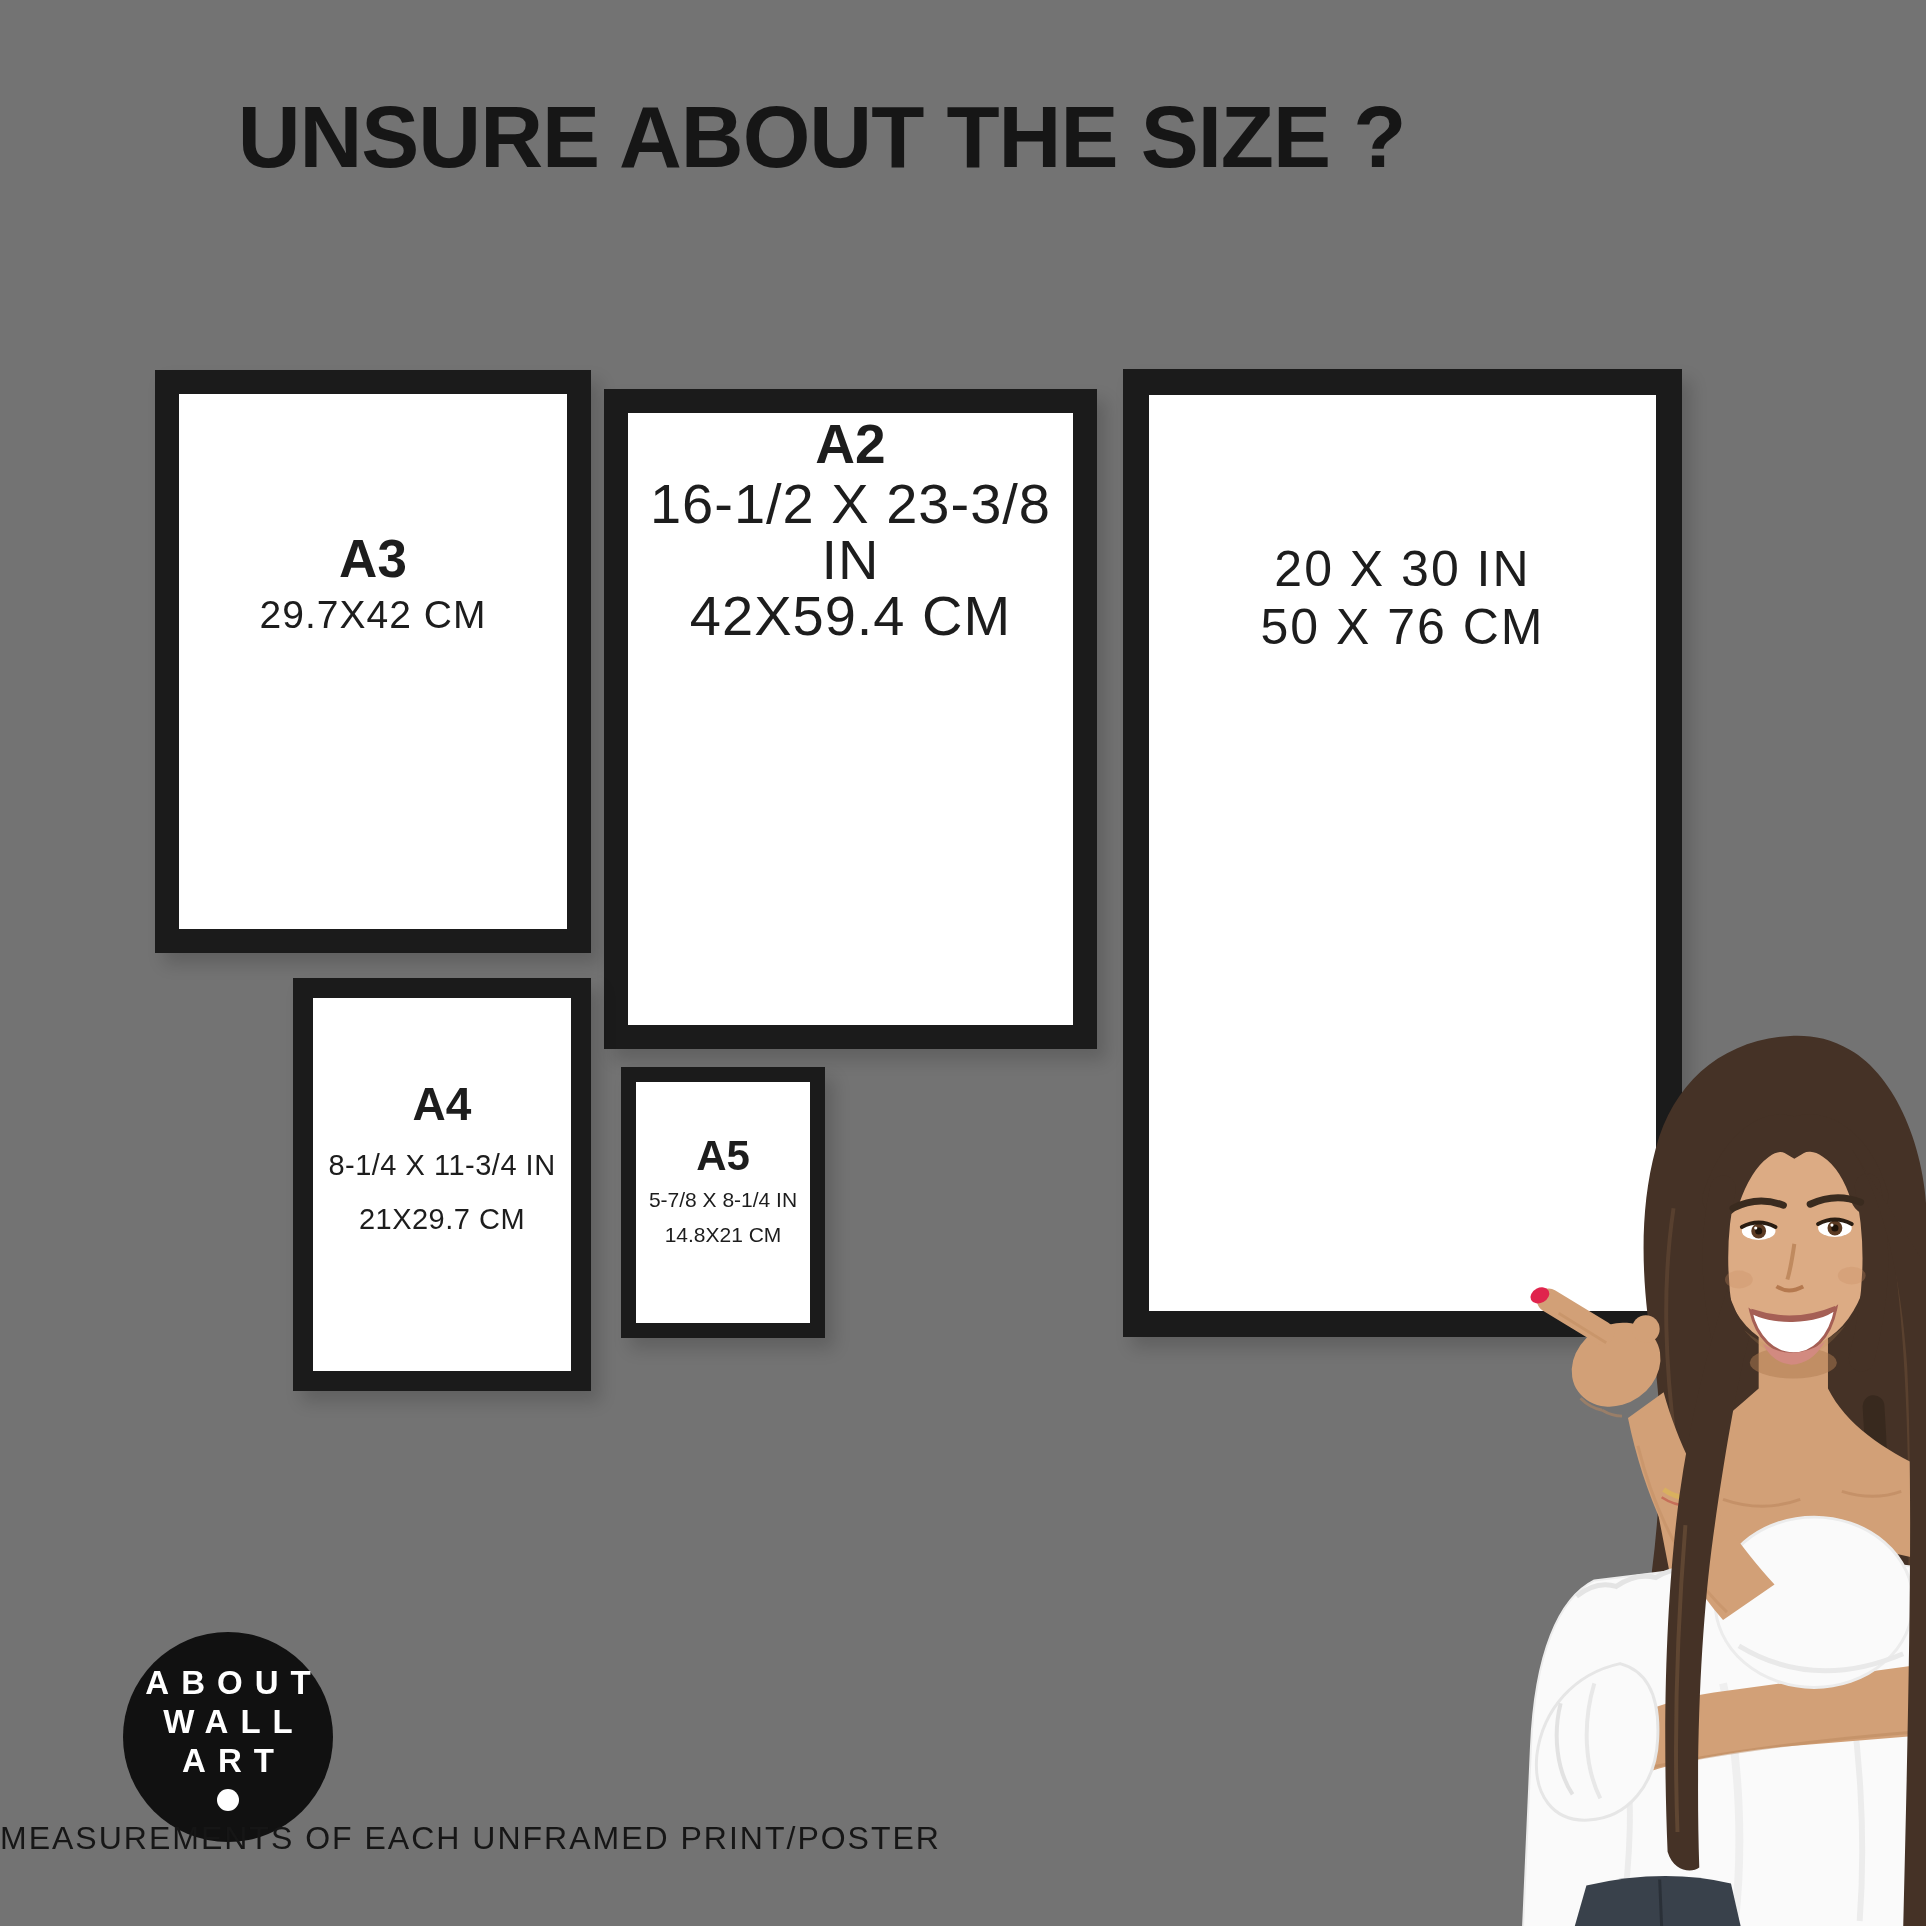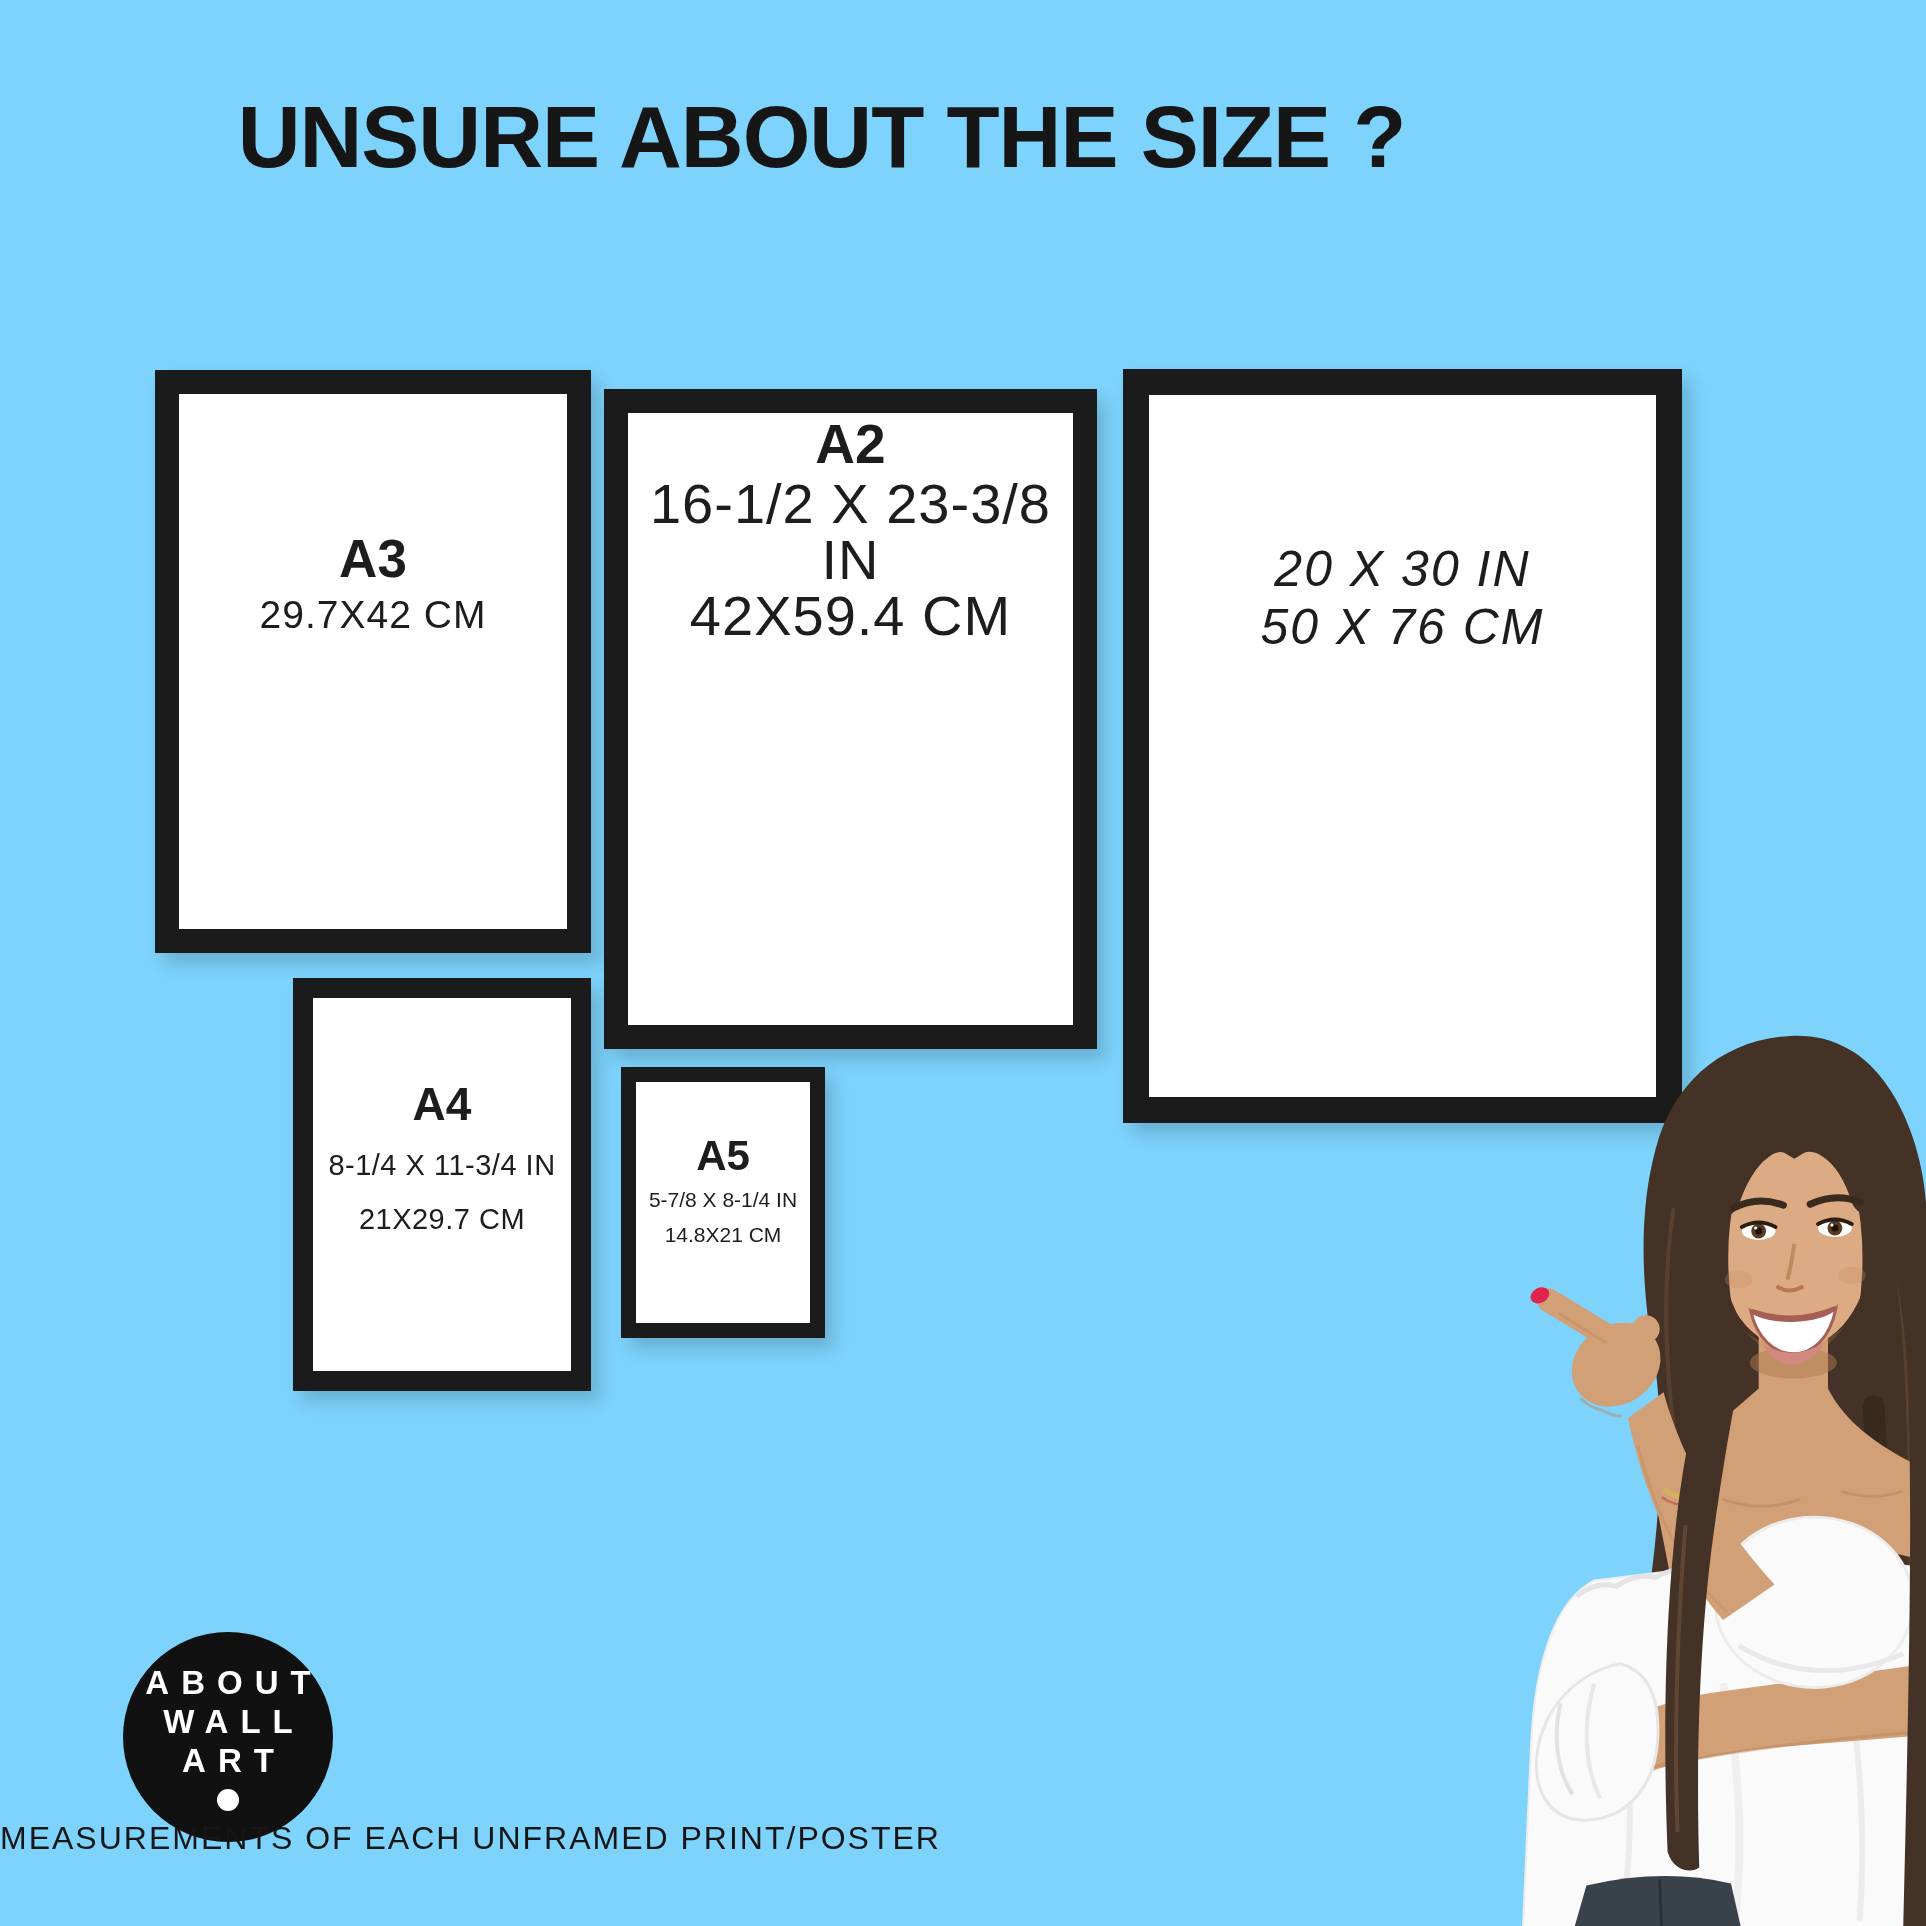--- a/index.html
+++ b/index.html
@@ -1,40 +1,40 @@
 <!DOCTYPE html>
 <html style="--frame: #1b1b1b; --text: #161616; --logo_bg: #111111; --logo_text: #ffffff; --nail: #e0244d; --hair: #453226; --skin: #d2a077; --blouse: #fafafa; --jeans: #39414b;"><head>
 <meta charset="utf-8">
 <style>
   :root{
     --frame:#1b1b1b; --text:#161616; --logo_bg:#111111; --logo_text:#ffffff;
     --nail:#e0244d; --hair:#453226; --skin:#d2a077; --blouse:#fafafa; --jeans:#39414b;
   }
   html,body{margin:0;padding:0;background:#ffffff;}
   body{width:1927px;height:1927px;font-family:"Liberation Sans",sans-serif;color:var(--text);}
-  .poster{position:relative;width:1927px;height:1927px;overflow:hidden;background:#7dd3fc;}
+  .poster{position:relative;width:1927px;height:1927px;overflow:hidden;background:#737373;}
 
   .title{position:absolute;left:0;top:87px;width:1643px;text-align:center;
     font-size:87px;font-weight:700;letter-spacing:-1px;color:var(--text);white-space:nowrap;}
 
   .frame{position:absolute;box-sizing:border-box;background:#fff;border-style:solid;
     border-color:var(--frame);box-shadow:9px 11px 16px rgba(0,0,0,.16);
     display:flex;flex-direction:column;align-items:center;text-align:center;color:#1d1d1d;}
   .frame .label{font-weight:700;}
   .frame .line{font-weight:400;}
 
   .f-a3{left:155px;top:370px;width:436px;height:583px;border-width:24px;padding-top:135px;}
   .f-a3 .label{font-size:53px;line-height:59px;}
   .f-a3 .line{font-size:39px;line-height:53px;letter-spacing:1px;}
 
   .f-a2{left:604px;top:369px;width:493px;height:660px;border-width:24px;margin-top:20px;}
   .f-a2 .label{font-size:55px;line-height:63px;}
   .f-a2 .line{font-size:56px;line-height:56px;letter-spacing:1px;}
 
-  .f-20x30{left:1123px;top:369px;width:559px;height:754px;border-width:26px;padding-top:145px;font-style:italic;}
+  .f-20x30{left:1123px;top:369px;width:559px;height:968px;border-width:26px;padding-top:145px;}
   .f-20x30 .line{font-size:50px;line-height:58px;letter-spacing:2px;}
 
   .f-a4{left:293px;top:978px;width:298px;height:413px;border-width:20px;padding-top:81px;}
   .f-a4 .label{font-size:46px;line-height:51px;margin-bottom:16px;}
   .f-a4 .line{font-size:29px;line-height:38px;letter-spacing:0.5px;margin-bottom:16px;}
 
   .f-a5{left:621px;top:1067px;width:204px;height:271px;border-width:15px;padding-top:50px;}
   .f-a5 .label{font-size:42px;line-height:48px;margin-bottom:5px;}
   .f-a5 .line{font-size:21px;line-height:29px;margin-bottom:6px;}
 

